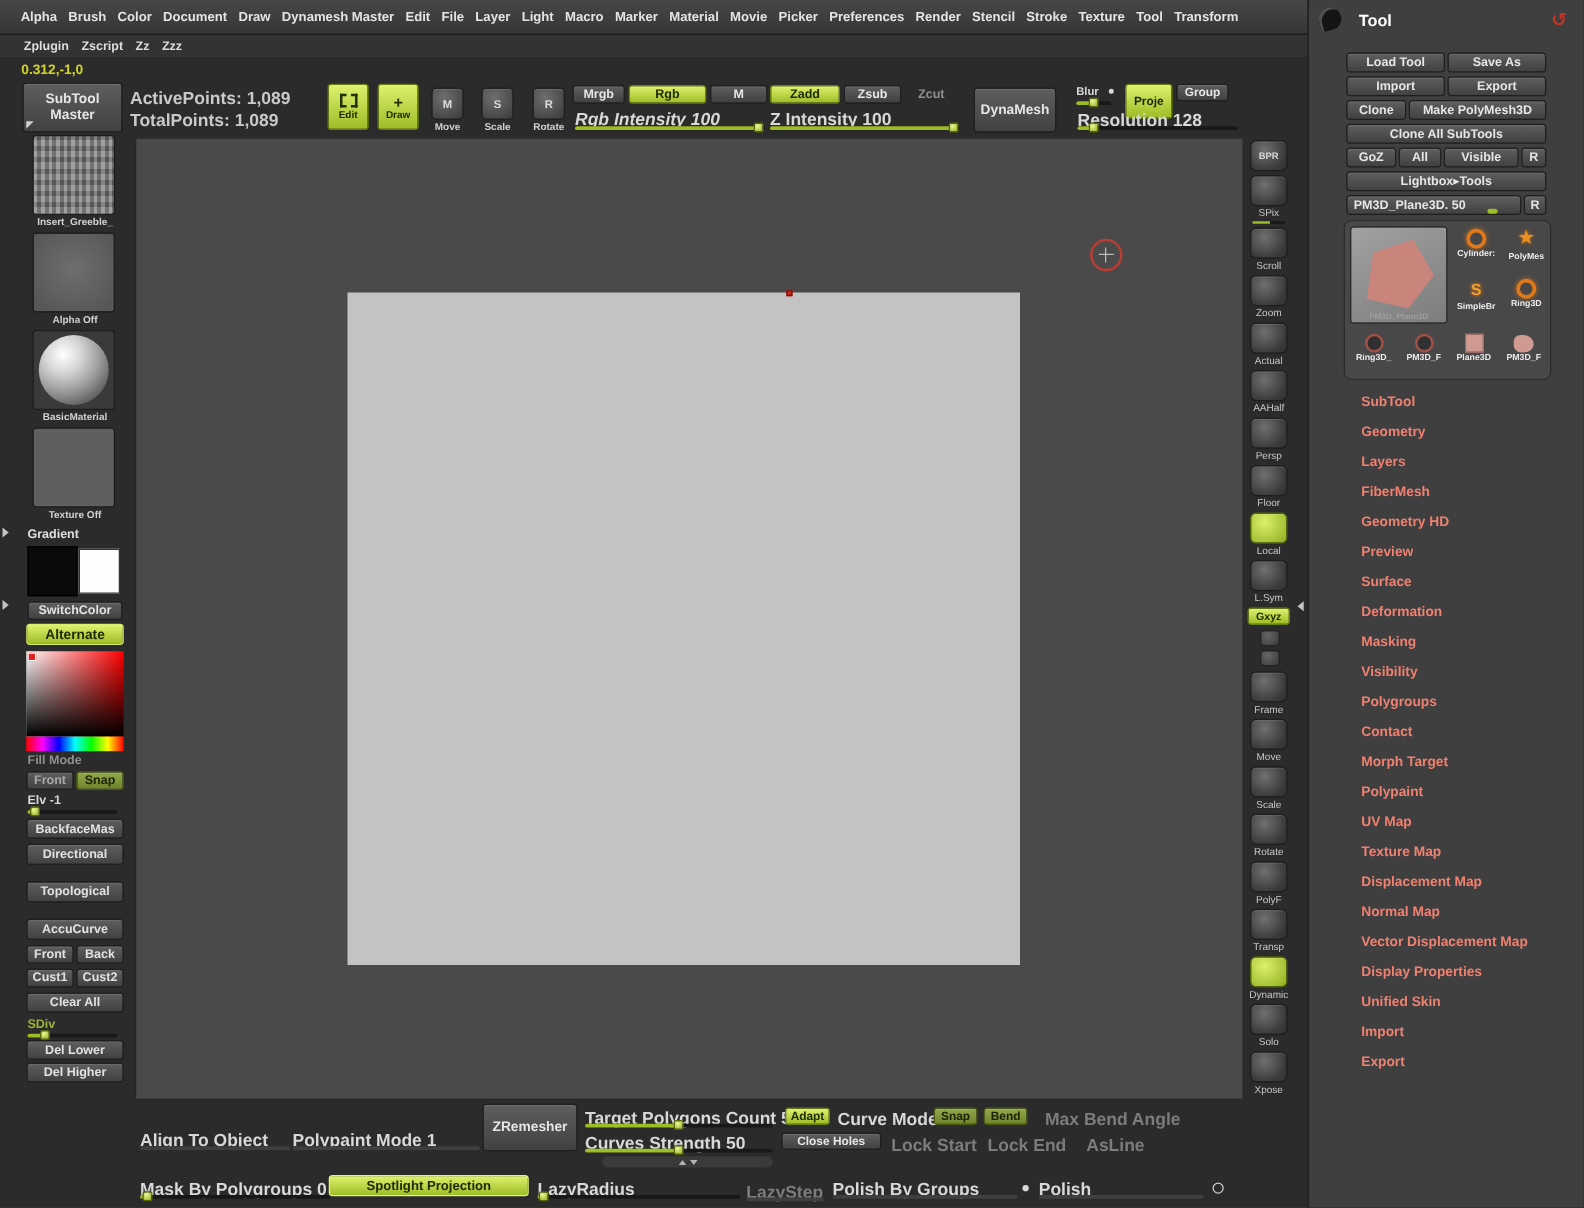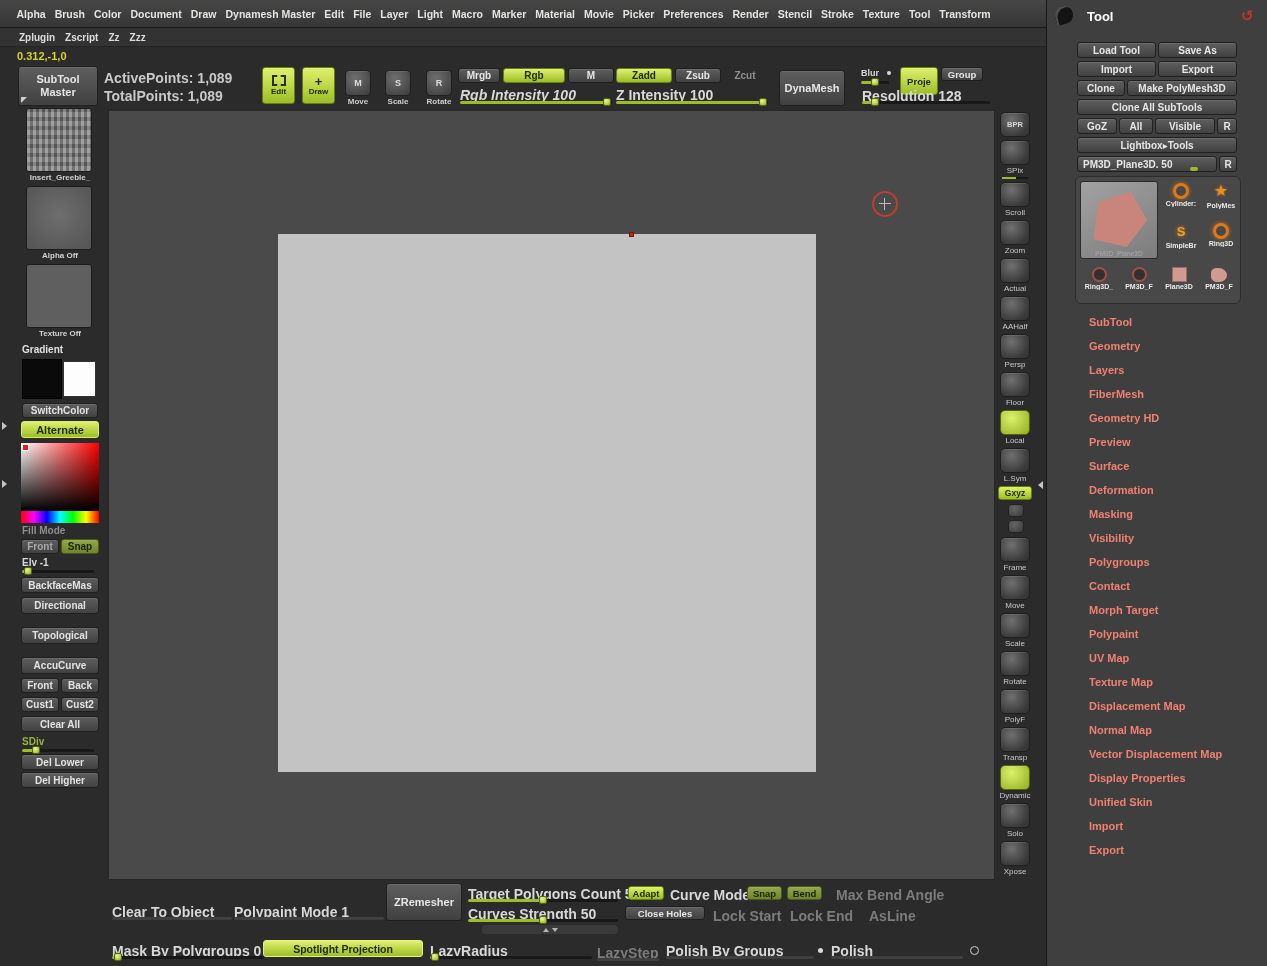--- a/index.html
+++ b/index.html
@@ -233,20 +233,26 @@
 <div id="lsidebar">
   <div class="thumb">
     <div class="timg greeble"></div>
     <div class="tcap">Insert_Greeble_</div>
   </div>
   <div class="thumb">
     <div class="timg alphaoff"></div>
     <div class="tcap">Alpha Off</div>
   </div>
   <div class="thumb">
+    <div class="timg matimg">
+        <div class="ball"></div>
+      </div>
+    <div class="tcap">BasicMaterial</div>
+  </div>
+  <div class="thumb">
     <div class="timg texoff"></div>
     <div class="tcap">Texture Off</div>
   </div>
   <div class="lbl-row">Gradient</div>
   <div class="swatches">
     <div class="sw-black"></div>
     <div class="sw-white"></div>
   </div>
   <div class="sbtn" style="height:15px;width:76px;margin-bottom:3px;">SwitchColor</div>
   <div class="sbtn sgreen" style="height:17px;margin-bottom:3px;font-size:11px;">Alternate</div>
@@ -488,21 +494,21 @@
 <div class="lbl" style="left:670px;top:887px;">Curve Mode</div>
 <div class="btn mgreen" style="left:747px;top:886px;width:35px;height:14px;font-size:9.5px;">Snap</div>
 <div class="btn mgreen" style="left:787px;top:886px;width:35px;height:14px;font-size:9.5px;">Bend</div>
 <div class="lbl dim" style="left:836px;top:887px;">Max Bend Angle</div>
 
 <div class="btn" style="left:625px;top:906px;width:80px;height:14px;font-size:9.5px;">Close Holes</div>
 <div class="lbl dim" style="left:713px;top:908px;">Lock Start</div>
 <div class="lbl dim" style="left:790px;top:908px;">Lock End</div>
 <div class="lbl dim" style="left:869px;top:908px;">AsLine</div>
 
-<div class="lbl" style="left:112px;top:904px;">Clear To Object</div>
+<div class="lbl" style="left:112px;top:904px;">Align To Object</div>
 <div class="track abs dim2" style="left:112px;top:917px;width:120px;"></div>
 <div class="lbl" style="left:234px;top:904px;">Polypaint Mode 1</div>
 <div class="track abs dim2" style="left:234px;top:917px;width:150px;"></div>
 
 <div class="lbl" style="left:112px;top:943px;">Mask By Polygroups 0</div>
 <div class="track abs" style="left:112px;top:956px;width:152px;">
   <div class="fill" style="width:4%;"></div>
     <div class="knob" style="left:4%;"></div>
 </div>
 <div class="btn green" style="left:263px;top:940px;width:160px;height:17px;font-size:10.5px;border-color:#e4f47a !important;">Spotlight Projection</div>

